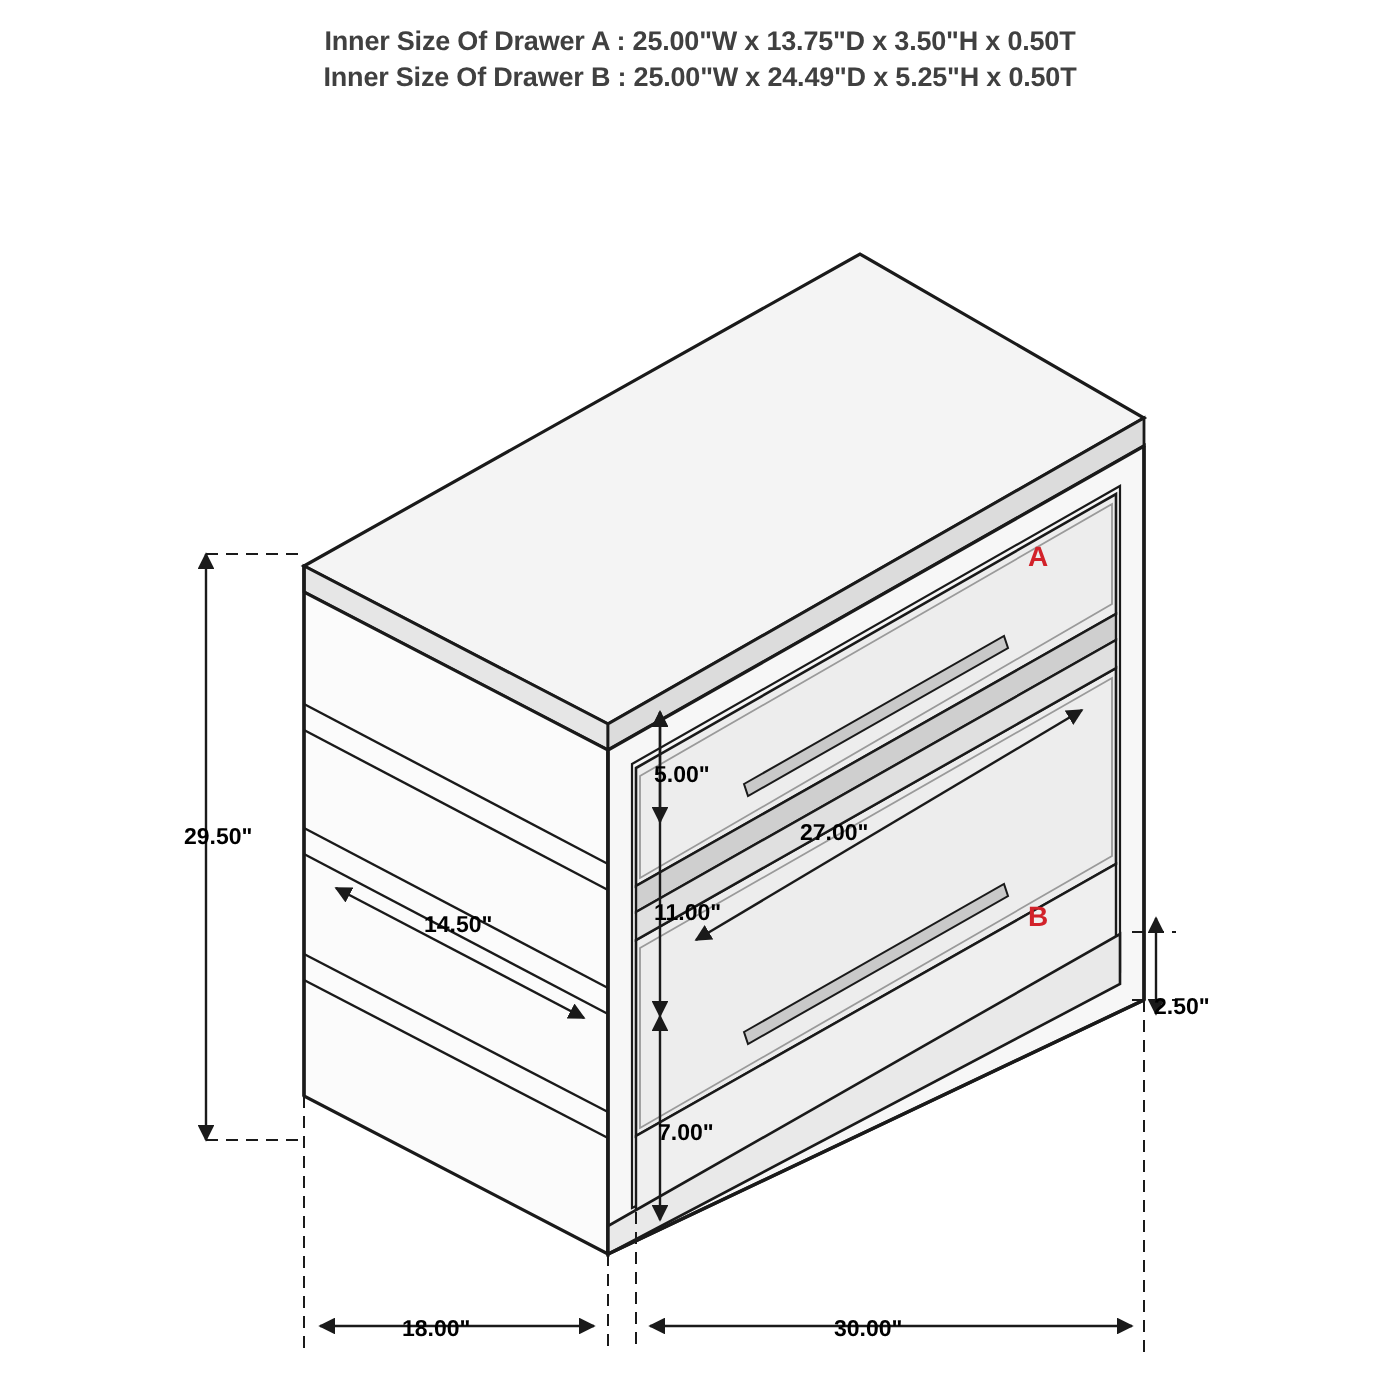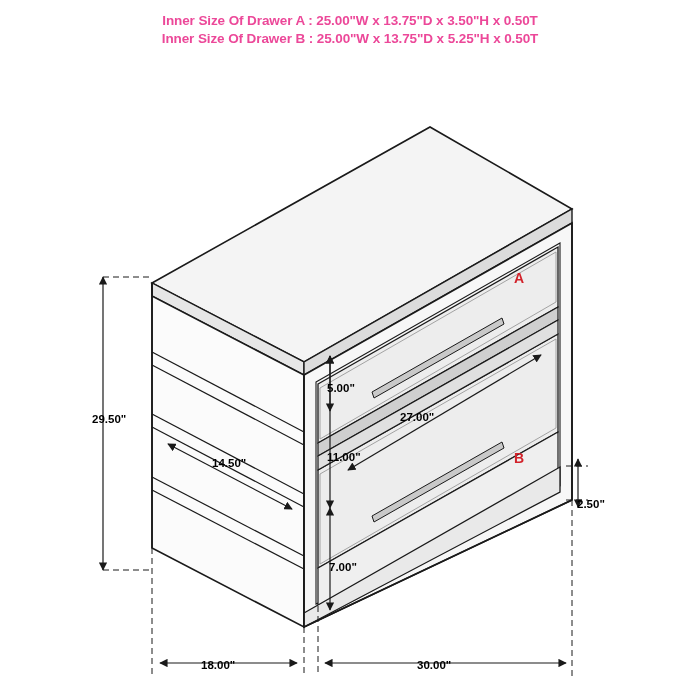--- a/index.html
+++ b/index.html
@@ -24,21 +24,21 @@
     top: 12px;
     left: 0;
     width: 700px;
     text-align: center;
     line-height: 18px;
   }
   .title-line {
     font-size: 13.5px;
     font-weight: bold;
     letter-spacing: -0.1px;
-    color: #ec4899;
+    color: #404040;
   }
   svg.diagram {
     position: absolute;
     top: 0;
     left: 0;
     width: 700px;
     height: 700px;
   }
   .dim-label {
     position: absolute;
@@ -54,21 +54,21 @@
     color: #d2222a;
   }
 </style>
 </head>
 <body>
 
 <div id="root">
 
   <div class="title-block">
     <div class="title-line">Inner Size Of Drawer A : 25.00"W x 13.75"D x 3.50"H x 0.50T</div>
-    <div class="title-line">Inner Size Of Drawer B : 25.00"W x 13.75"D x 5.25"H x 0.50T</div>
+    <div class="title-line">Inner Size Of Drawer B : 25.00"W x 24.49"D x 5.25"H x 0.50T</div>
   </div>
 
   <svg class="diagram" viewBox="0 0 700 700">
     <defs>
       <marker id="arrow" viewBox="0 0 10 10" refX="9" refY="5" markerWidth="7" markerHeight="7" orient="auto-start-reverse">
         <path d="M 0 0 L 10 5 L 0 10 z" fill="#1a1a1a"></path>
       </marker>
       <marker id="arrowStart" viewBox="0 0 10 10" refX="1" refY="5" markerWidth="7" markerHeight="7" orient="auto">
         <path d="M 10 0 L 0 5 L 10 10 z" fill="#1a1a1a"></path>
       </marker>

